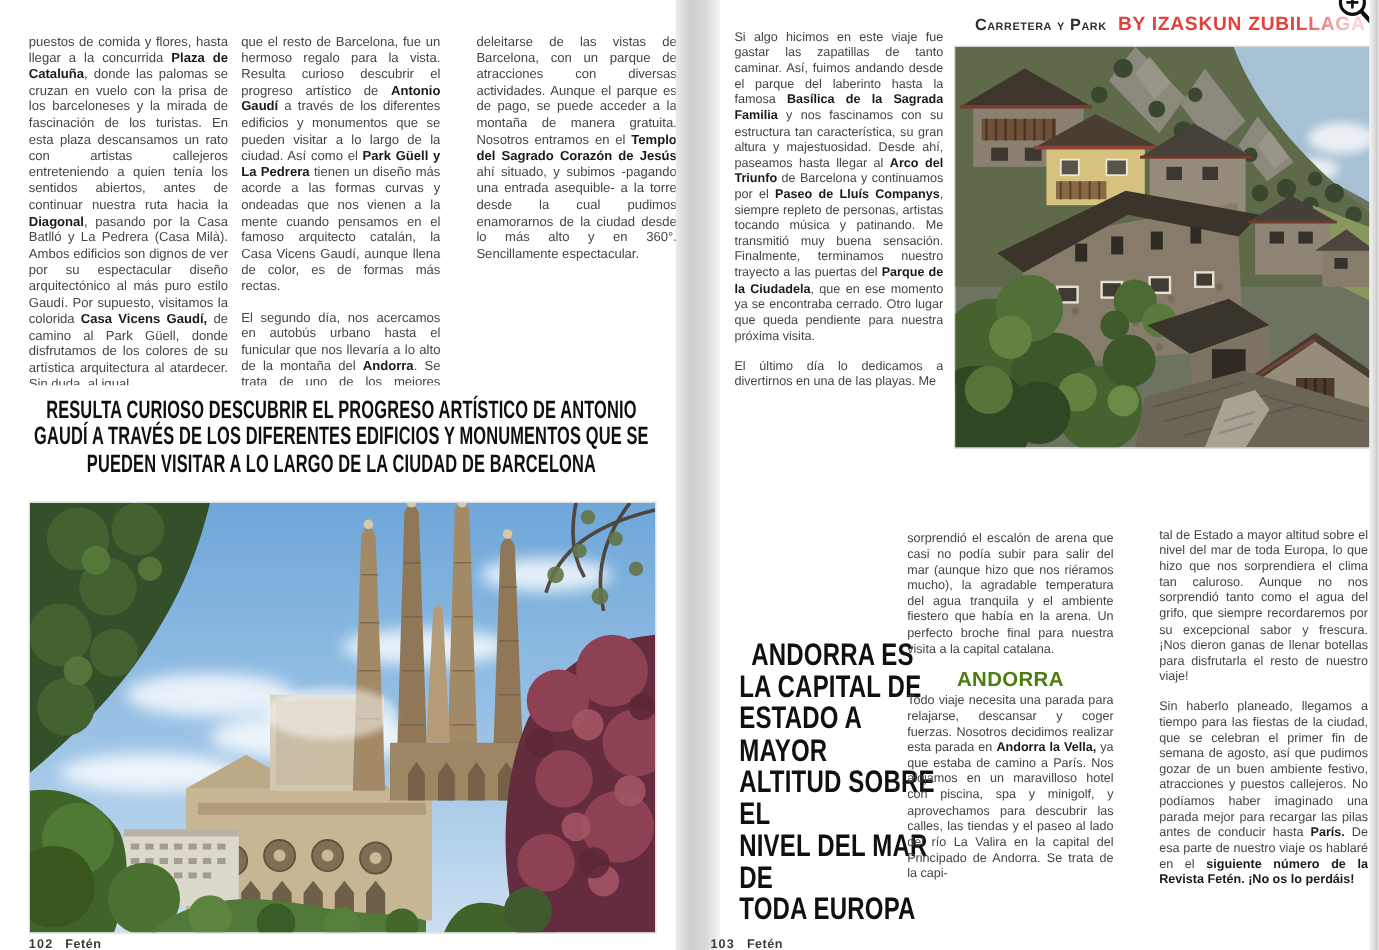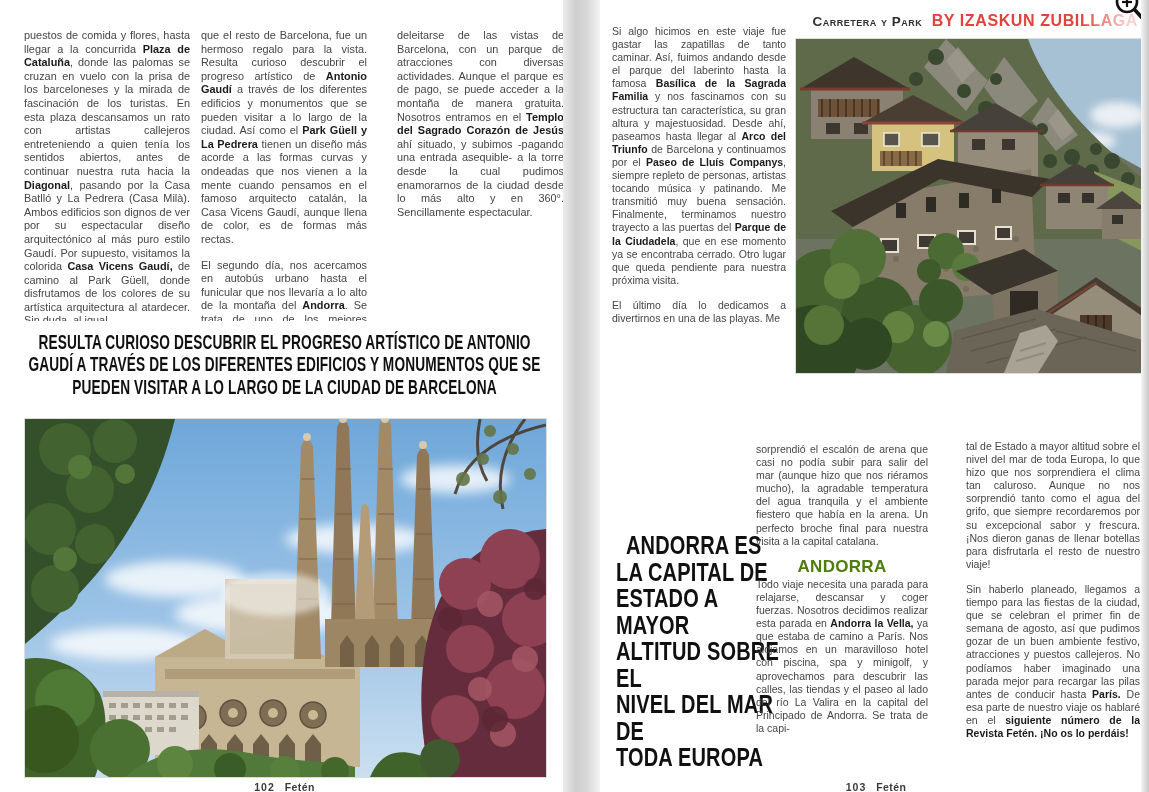--- a/index.html
+++ b/index.html
@@ -44,23 +44,23 @@
     text-transform:uppercase;letter-spacing:0.6px;margin-left:5px;
     -webkit-mask-image:linear-gradient(90deg,#000 72%,rgba(0,0,0,.25) 95%);
     mask-image:linear-gradient(90deg,#000 72%,rgba(0,0,0,.25) 95%);}
   .zoom-icon{position:absolute;left:1112px;top:-8px;}
   
   .photo{position:absolute;border:1px solid #dcdcdc;background:#eee;overflow:hidden;}
   #lp-photo{left:24px;top:418px;width:521px;height:358px;}
   #rp-photo{left:795px;top:38px;width:350px;height:334px;}
   .photo svg{display:block;}
   
-  .footer{position:absolute;top:781px;text-align:center;font-size:10.5px;color:#3a3a3a;}
+  .footer{position:absolute;top:781px;text-align:left;font-size:10.5px;color:#3a3a3a;}
   #lp-footer{left:24px;width:521px;}
-  #rp-footer{left:612px;width:528px;}
+  #rp-footer{left:592px;width:528px;}
   .footer .pg-num{font-weight:700;letter-spacing:1px;}
   .footer .pg-brand{font-weight:700;margin-left:7px;letter-spacing:0.4px;}
 </style>
 </head>
 <body>
 
 <div class="canvas">
 
   <div class="lp">
     <div class="col" id="lp-col1">

